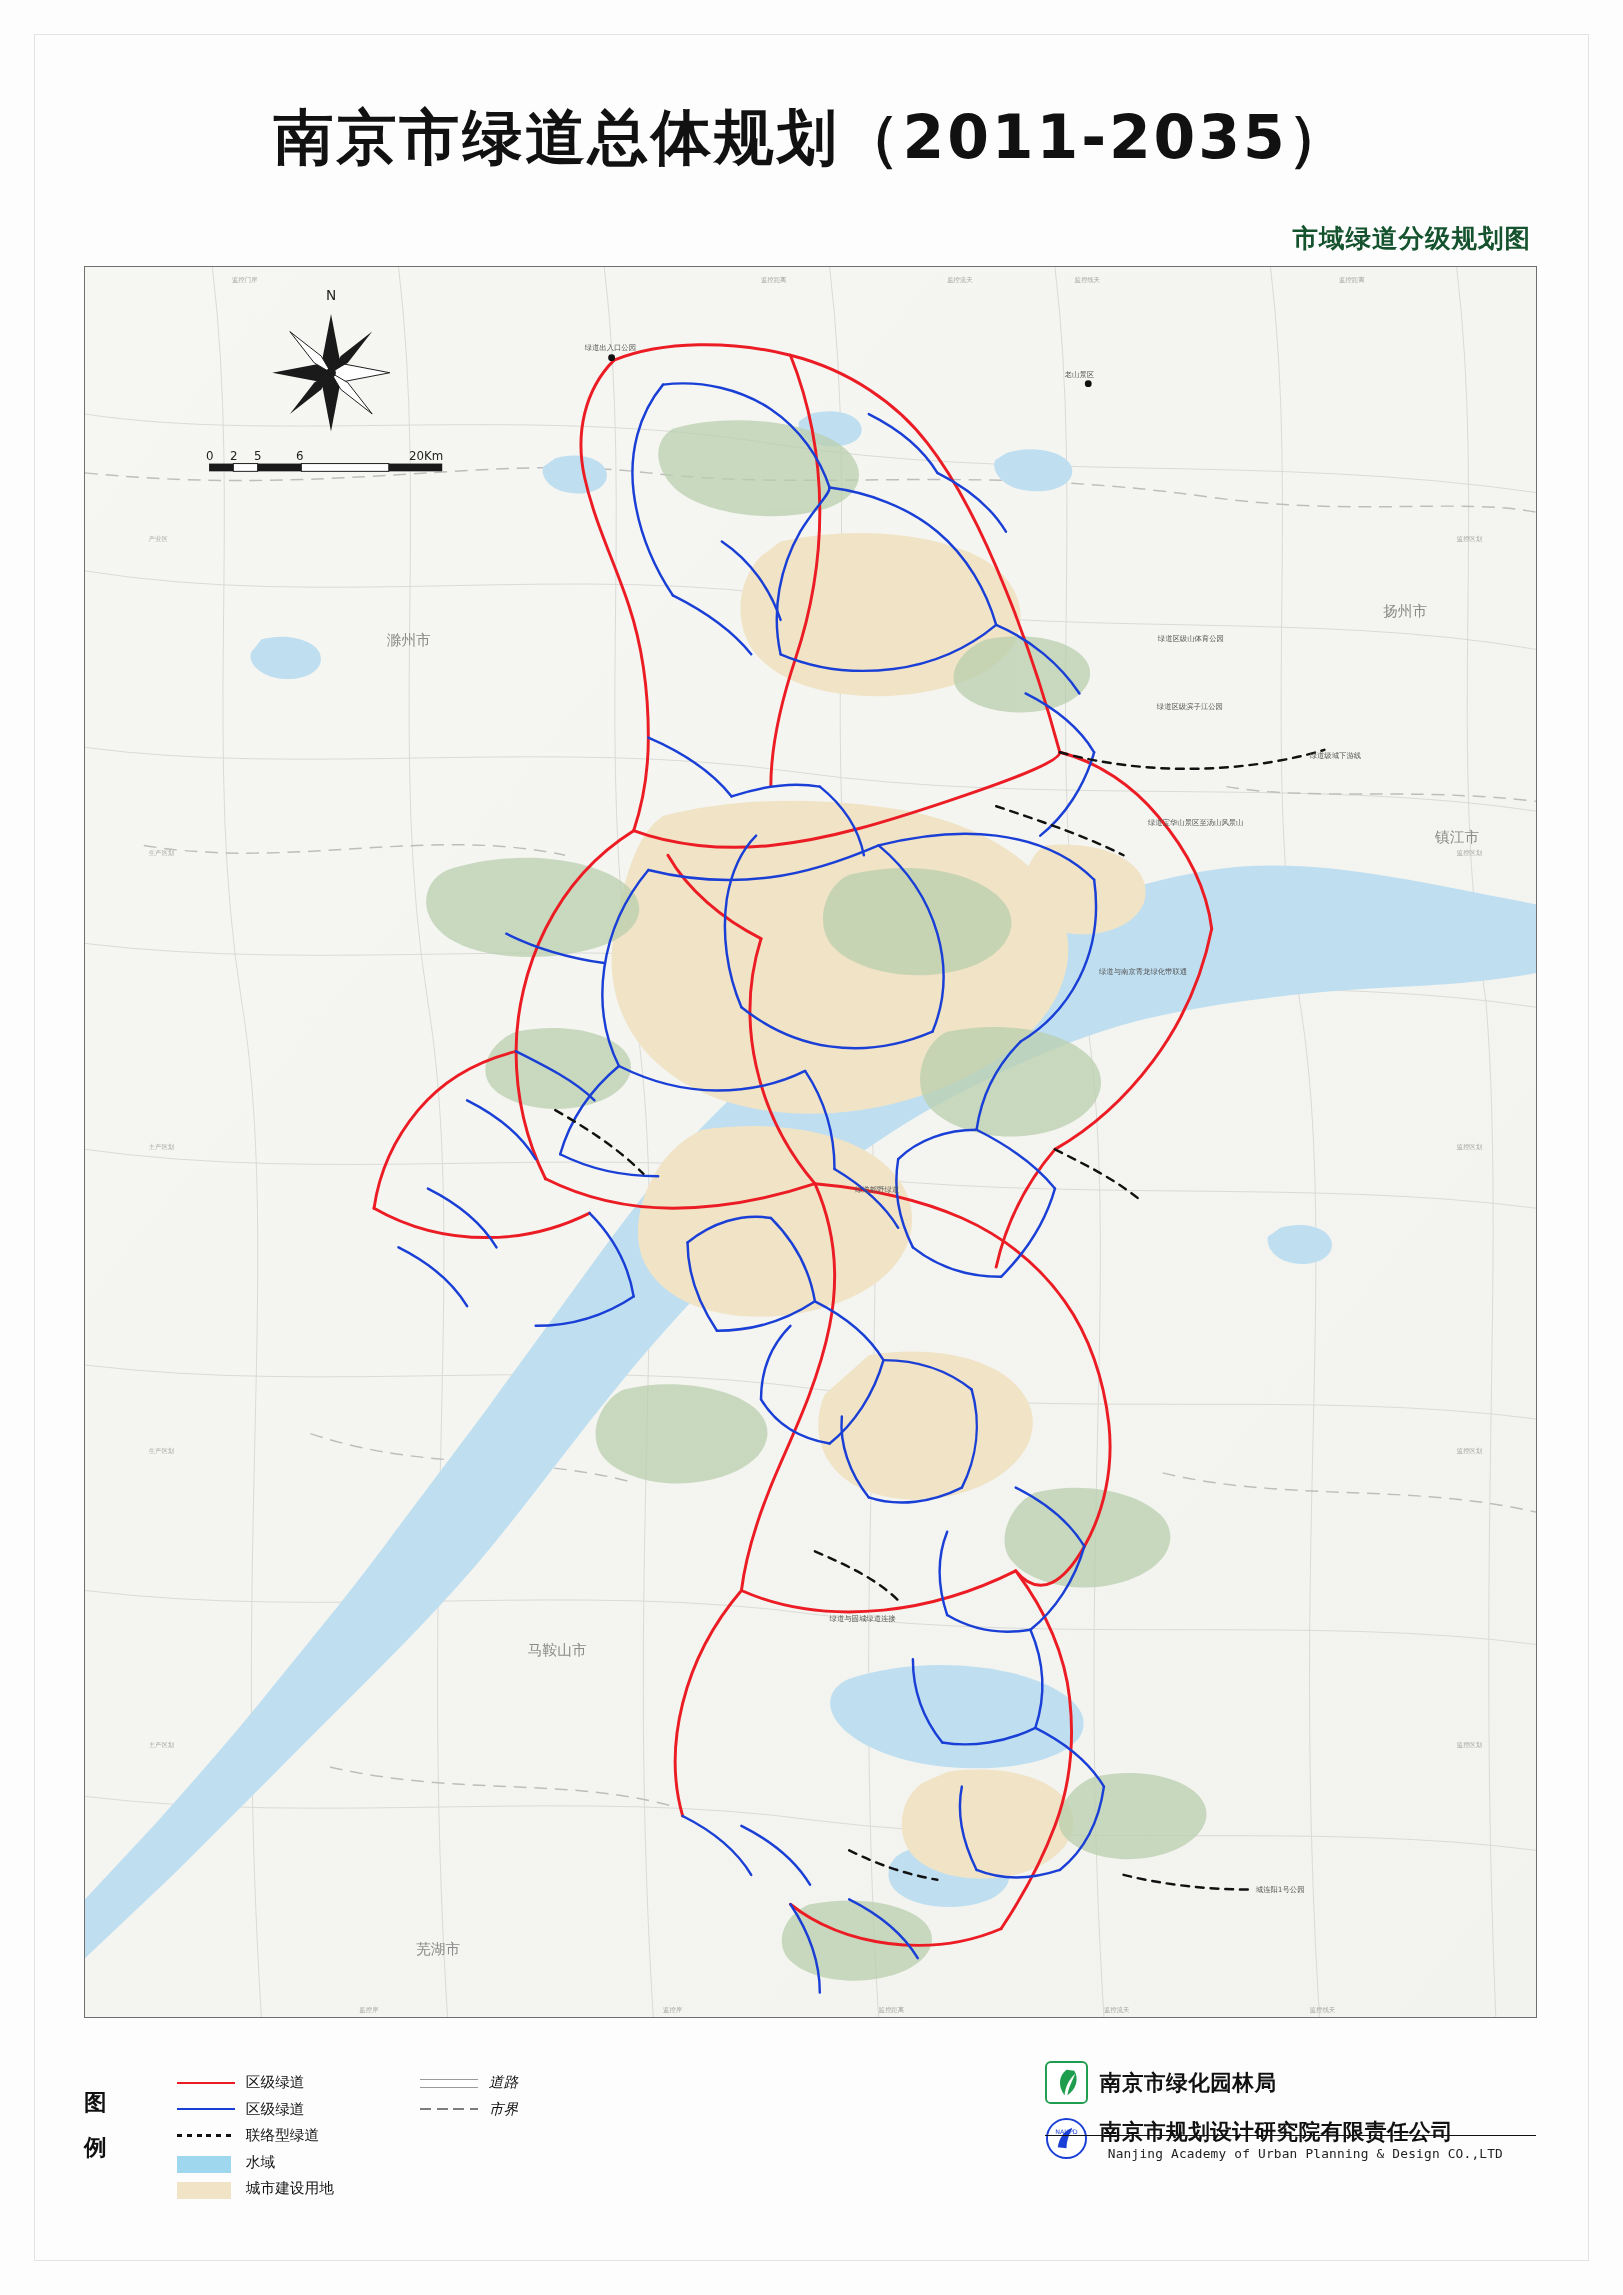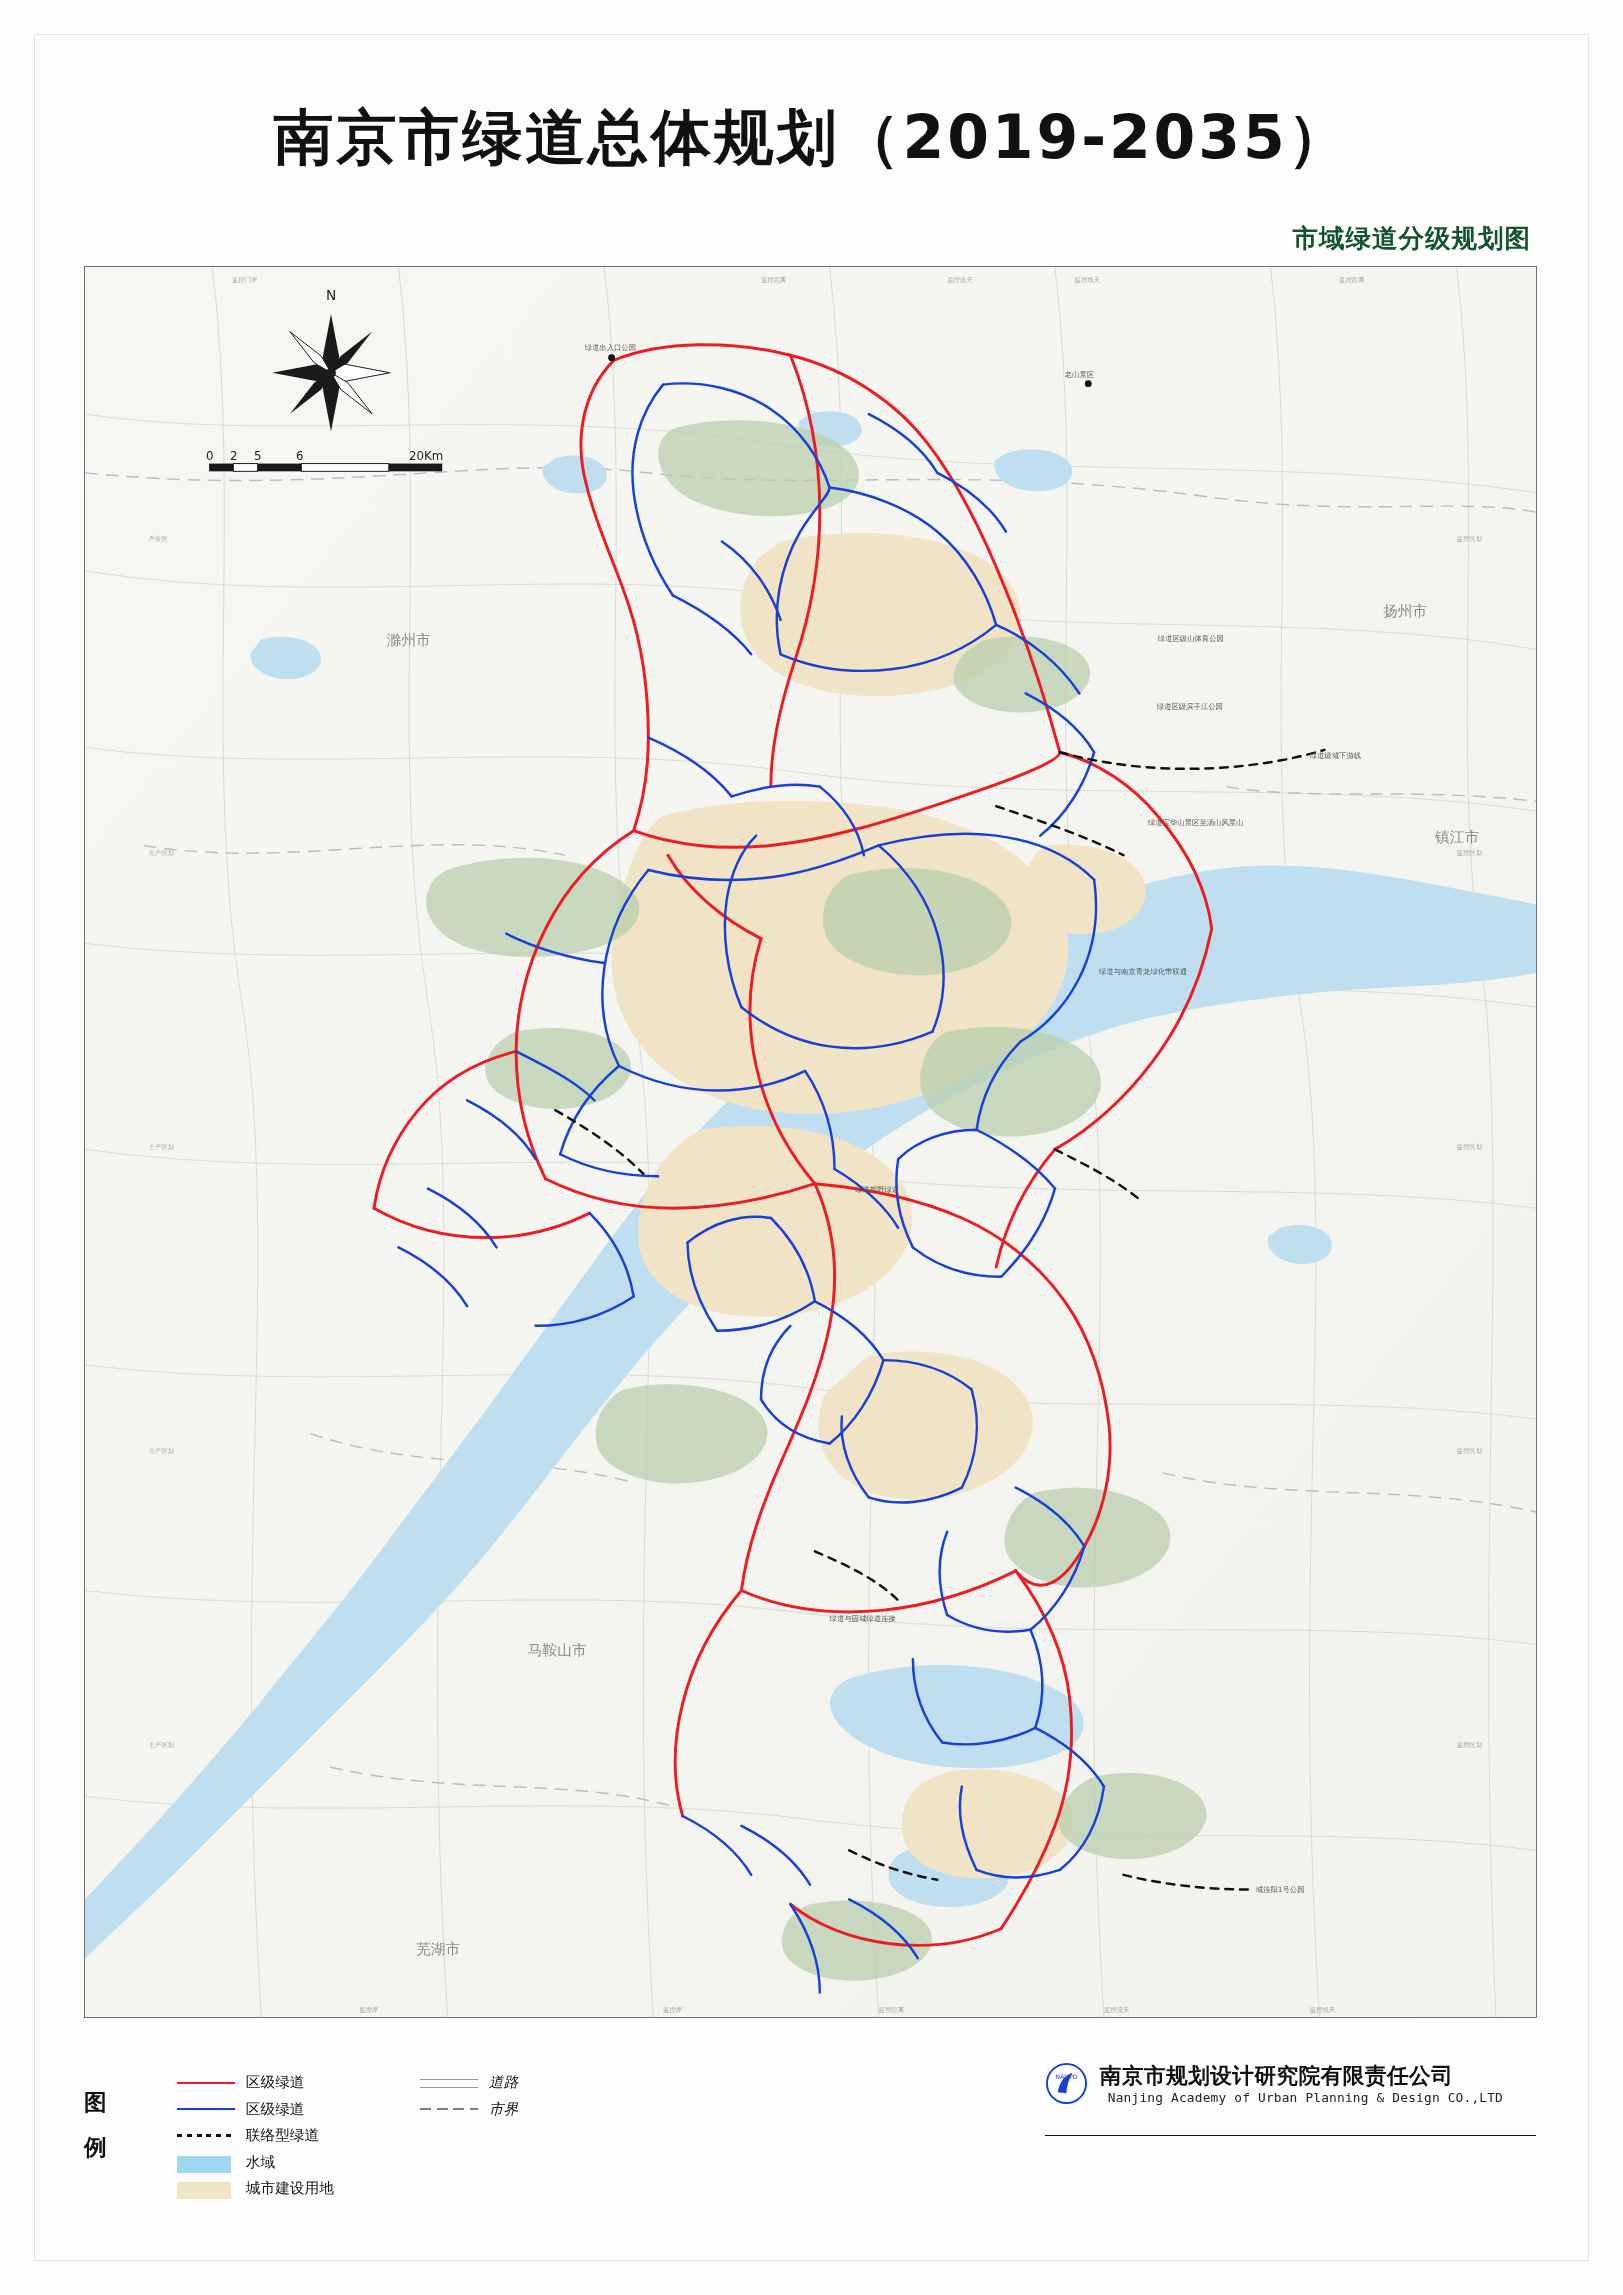--- a/index.html
+++ b/index.html
@@ -208,21 +208,21 @@
     fill: #8a8a8a;
     font-family: "DejaVu Sans", "Liberation Sans", sans-serif;
   }
 </style>
 </head>
 <body>
 
 <div class="page">
   <div class="page-border"></div>
 
-  <div class="title">南京市绿道总体规划（2019-2035）</div>
+  <div class="title">南京市绿道总体规划（2011-2035）</div>
   <div class="subtitle">市域绿道分级规划图</div>
 
   <div class="map-frame">
     <svg class="map-svg" viewBox="0 0 2962 3570" preserveAspectRatio="none">
       <defs>
         <linearGradient id="bgGrad" x1="0" y1="0" x2="1" y2="1">
           <stop offset="0%" stop-color="#f6f6f2"></stop>
           <stop offset="100%" stop-color="#f2f3ee"></stop>
         </linearGradient>
       </defs>
@@ -552,20 +552,29 @@
           </span>
         <span class="legend-label">市界</span>
       </div>
     </div>
   </div>
 
   <div class="credits">
     <div class="credit-row">
       <span class="credit-logo">
         <svg viewBox="0 0 88 88" width="43" height="43">
+          <rect x="2" y="2" width="84" height="84" rx="10" fill="#ffffff" stroke="#1f9d4f" stroke-width="4"></rect>
+          <path d="M44 18 C28 30 26 52 40 70 C42 52 50 36 62 26 C56 40 48 54 46 70 C64 58 70 36 60 20 Z" fill="#1f9d4f"></path>
+        </svg>
+      </span>
+      <span class="credit-text-cn">南京市绿化园林局</span>
+    </div>
+    <div class="credit-row">
+      <span class="credit-logo">
+        <svg viewBox="0 0 88 88" width="43" height="43">
           <circle cx="44" cy="44" r="40" fill="#ffffff" stroke="#1a3fd6" stroke-width="4"></circle>
           <path d="M26 62 C30 40 40 28 56 22 C48 38 44 50 44 64 Z" fill="#1a3fd6"></path>
           <text x="44" y="34" font-size="13" text-anchor="middle" fill="#1a3fd6" font-family="DejaVu Sans, Liberation Sans, sans-serif">NAUPD</text>
         </svg>
       </span>
       <span>
         <span class="credit-text-cn">南京市规划设计研究院有限责任公司</span><br>
         <span class="credit-text-en">Nanjing Academy of Urban Planning &amp; Design CO.,LTD</span>
       </span>
     </div>

